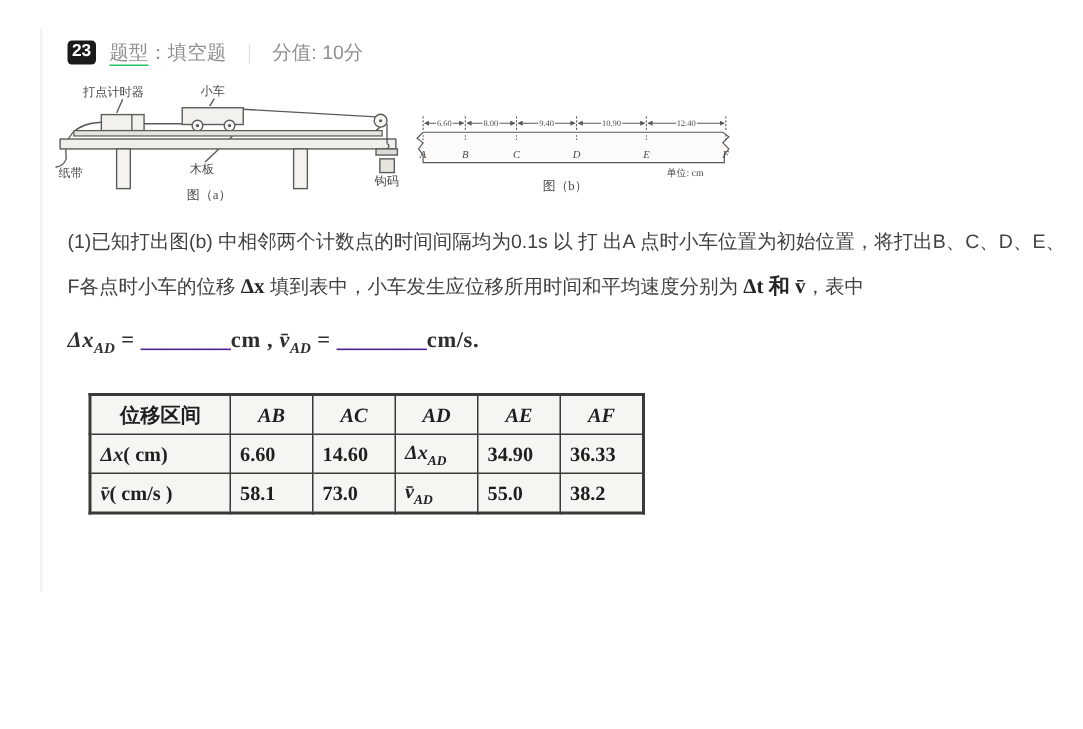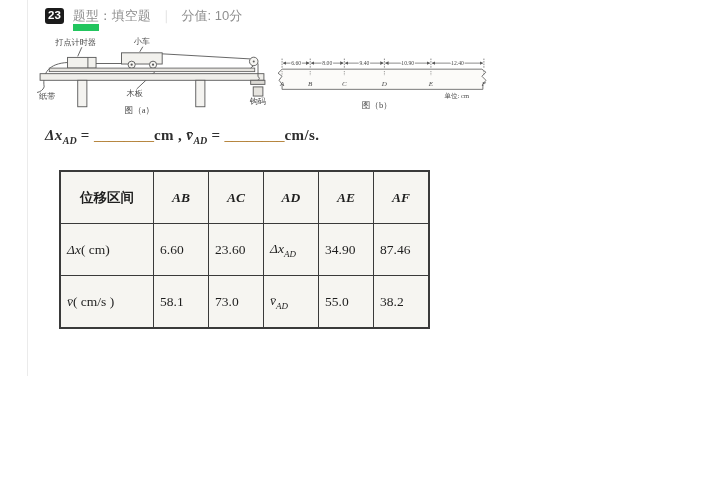--- a/index.html
+++ b/index.html
@@ -1,25 +1,25 @@
 <!DOCTYPE html>
 <html><head>
 <meta charset="utf-8">
 <style>
   html,body { margin:0; padding:0; background:#ffffff; }
   .page { position:relative; width:722px; height:376px; background:#ffffff; overflow:hidden;
-          font-family:"Liberation Sans","DejaVu Sans",sans-serif; color:#3f3f3f; }
+          font-family:"Liberation Sans","DejaVu Sans",sans-serif; color:#3f3f3f;margin-top:19px; }
   .left-rule { position:absolute; left:27px; top:0; bottom:0; width:1px; background:#ebebeb; }
   .content { position:absolute; left:45px; top:6px; width:665px; }
 
   
   .meta { display:flex; align-items:center; gap:9px; font-size:13px; color:#8f8f8f; height:20px; }
   .qnum { background:#1b1b1b; color:#ffffff; font-weight:bold; font-size:11.5px;
           padding:1px 3px; border-radius:3px; line-height:1.15; }
-  .type-term { border-bottom:7px solid #22c55e; padding-bottom:1px; }
+  .type-term { border-bottom:1px solid #22c55e; padding-bottom:1px; }
   .meta-divider { color:#dcdcdc; font-size:13px; }
 
   
   .para { font-size:13px; line-height:28px; color:#414141; text-align:justify; }
   .intro { margin-top:10px; }
   .q1 { margin-top:12px; line-height:30px; }
   .q2 { margin-top:16px; }
   .fml { font-family:"Liberation Serif","DejaVu Serif",serif; font-weight:bold;
          color:#262626; font-size:14px; }
 
@@ -27,32 +27,32 @@
   .figures { display:flex; align-items:center; margin-top:8px; margin-left:-10px; }
   .fig-a { width:234px; flex:0 0 auto; }
   .fig-b { width:220px; flex:0 0 auto; margin-left:6px; margin-top:12px; }
   svg text { font-family:"Liberation Serif","DejaVu Serif",serif; fill:#4a4a4a; }
   svg .halo { paint-order:stroke; stroke:#ffffff; stroke-width:2px; }
 
   
   .blank-eq { margin-top:12px; font-family:"Liberation Serif","DejaVu Serif",serif;
               font-size:15px; color:#2e2e2e; font-weight:bold; letter-spacing:0.4px; }
   .blank-eq sub { font-size:10px; font-style:italic; letter-spacing:0; }
-  .blank-eq .blank { font-weight:normal; color:#a16207; letter-spacing:0; }
+  .blank-eq .blank { font-weight:bold; color:#4c1d95; letter-spacing:0; }
   .blank-eq .sym { font-style:italic; }
 
   
   .dtable { margin:24px 0 0 14px; border-collapse:collapse; background:#f6f5f1;
             font-family:"Liberation Serif","DejaVu Serif",serif; color:#1f1f1f;
             border:2px solid #3a3a3a; }
   .dtable th, .dtable td { border:1.6px solid #3a3a3a; 
-            font-size:13.5px; padding:15px 6px; height:21px; }
+            font-size:13.5px; padding:2px 6px; height:21px; }
   .dtable th { font-weight:bold; }
   .dtable .ital { font-style:italic; }
-  .dtable td { font-weight:normal; }
+  .dtable td { font-weight:bold; }
   .dtable sub { font-size:9px; font-style:italic; }
   .dtable .c0 { min-width:80px; }
   .dtable .cv { min-width:42px; }
 </style>
 </head>
 <body>
 
 <div class="page">
   <div class="left-rule"></div>
 
@@ -154,20 +154,21 @@
         <text x="68.7" y="35" font-size="7" font-style="italic" text-anchor="middle">C</text>
         <text x="108.4" y="35" font-size="7" font-style="italic" text-anchor="middle">D</text>
         <text x="154.5" y="35" font-size="7" font-style="italic" text-anchor="middle">E</text>
         <text x="207" y="35" font-size="7" font-style="italic" text-anchor="middle">F</text>
 
         <text x="168" y="47" font-size="6.5">单位: cm</text>
         <text x="86" y="56" font-size="8.5">图（b）</text>
       </svg>
     </div>
 
+    <div class="para q1"><span>(1)已知打出图(b) 中相邻两个计数点的时间间隔均为0.1s 以 打 出A 点时小车位置为初始位置，将打出B、C、D、E、F各点时小车的位移 </span><span class="fml">Δx</span><span> 填到表中，小车发生应位移所用时间和平均速度分别为 </span><span class="fml">Δt 和 v̄</span><span>，表中</span></div>
 
     <div class="blank-eq">
       <span class="sym">Δx</span><sub>AD</sub>
       <span>=</span>
       <span class="blank">________</span><span>cm ,</span>
       <span class="sym">v̄</span><sub>AD</sub>
       <span>=</span>
       <span class="blank">________</span><span>cm/s.</span>
     </div>
 
@@ -177,24 +178,24 @@
         <th class="c0">位移区间</th>
         <th class="cv ital">AB</th>
         <th class="cv ital">AC</th>
         <th class="cv ital">AD</th>
         <th class="cv ital">AE</th>
         <th class="cv ital">AF</th>
       </tr>
       <tr>
         <td><span class="ital">Δx</span><span>( cm)</span></td>
         <td>6.60</td>
-        <td>23.60</td>
+        <td>14.60</td>
         <td><span class="ital">Δx</span><sub>AD</sub></td>
         <td>34.90</td>
-        <td>87.46</td>
+        <td>36.33</td>
       </tr>
       <tr>
         <td><span class="ital">v̄</span><span>( cm/s )</span></td>
         <td>58.1</td>
         <td>73.0</td>
         <td><span class="ital">v̄</span><sub>AD</sub></td>
         <td>55.0</td>
         <td>38.2</td>
       </tr>
     </tbody>

